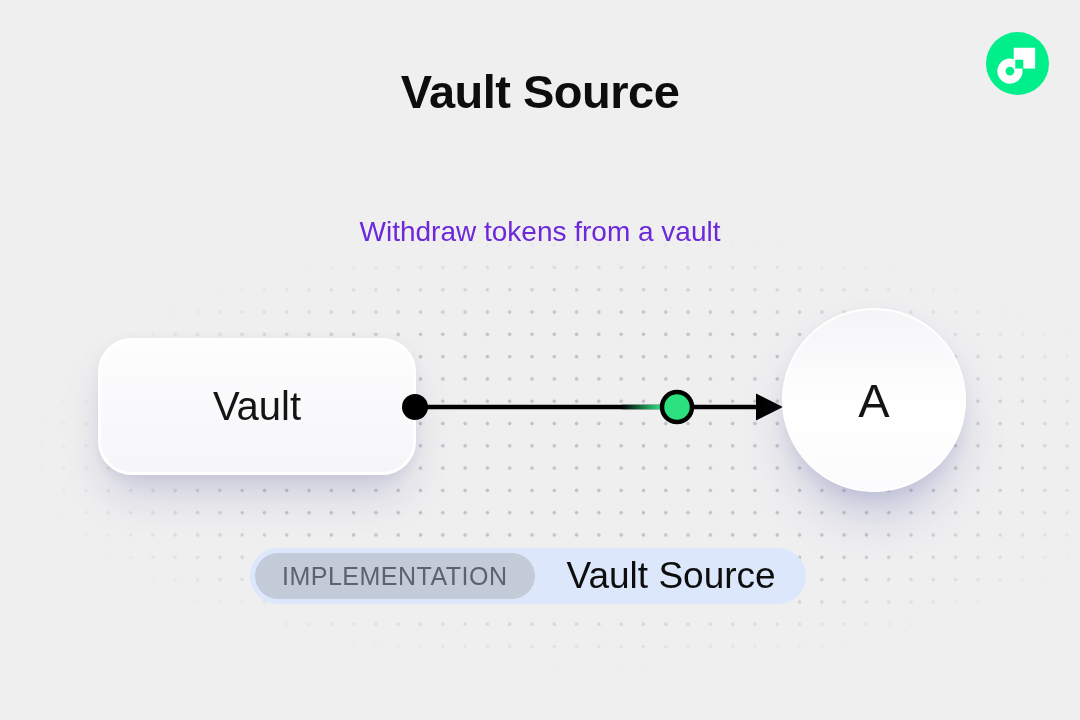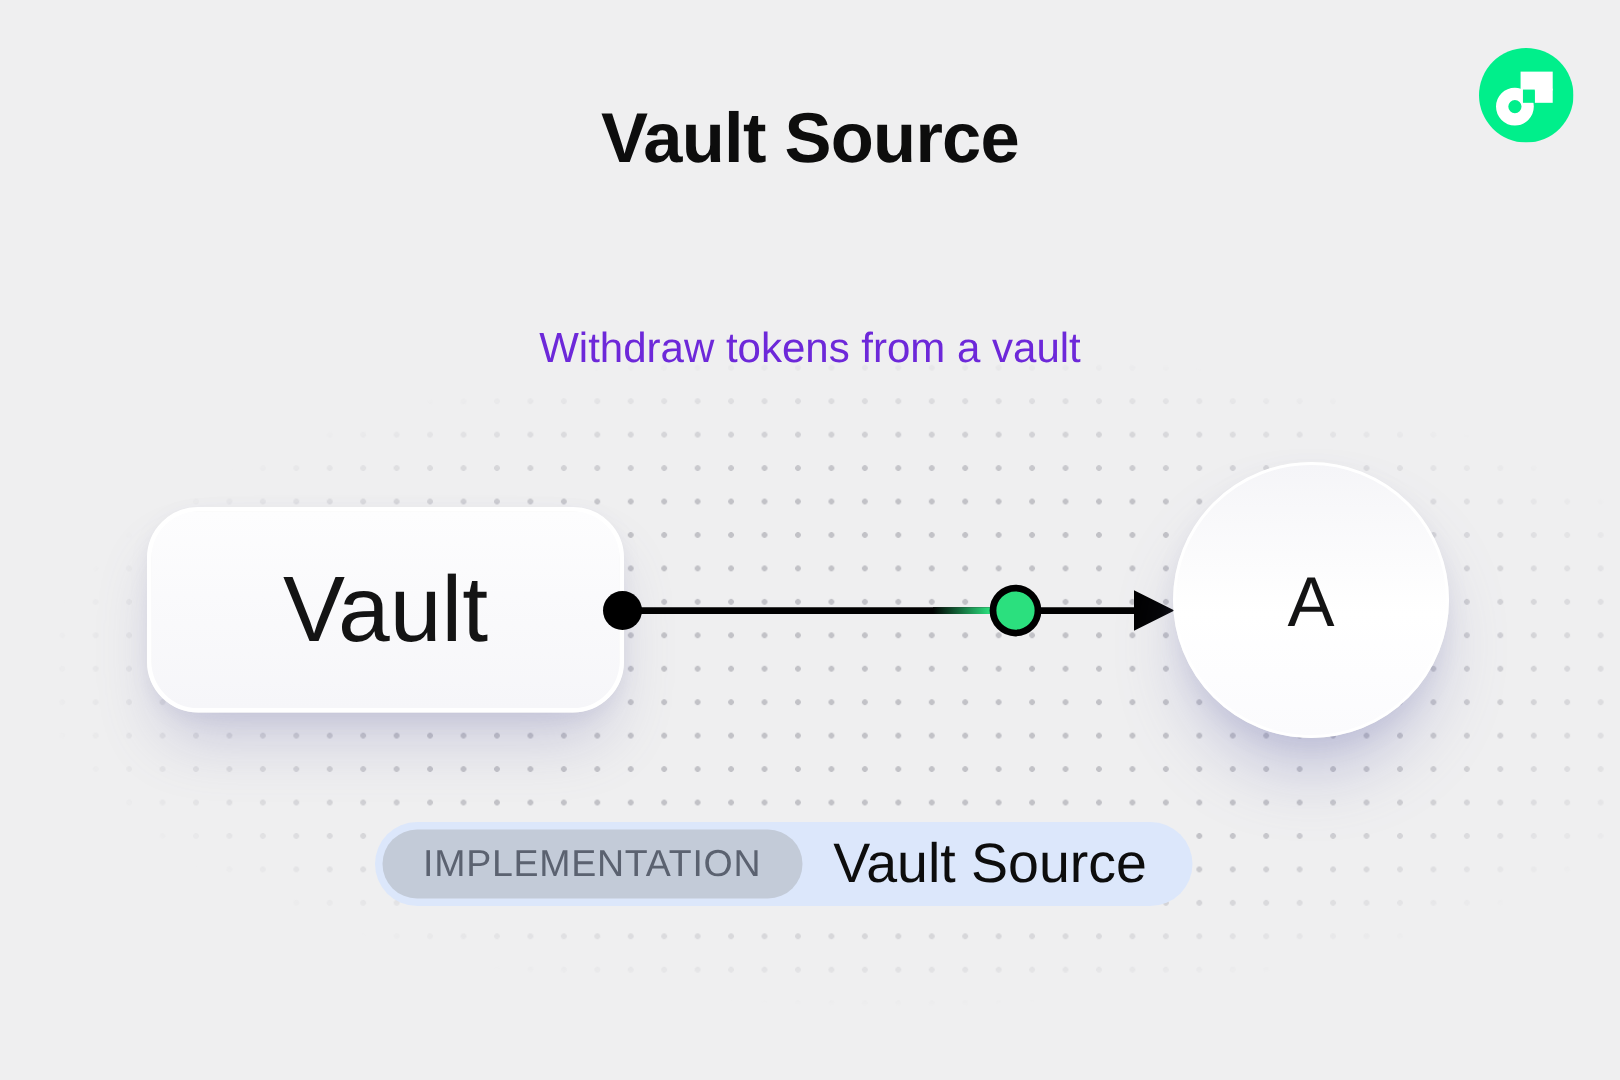--- a/index.html
+++ b/index.html
@@ -44,41 +44,41 @@
     text-align:center;font-size:28px;font-weight:400;color:#6d28d9;margin-top:36px;
   }
 
   .vault-node{
     position:absolute;left:98px;top:338px;width:318px;height:137px;
     border-radius:34px;
     background:linear-gradient(180deg,#FDFDFE 0%,#F6F6F9 100%);
     border:3px solid #FFFFFF;
     box-shadow:0 26px 42px -10px rgba(108,110,170,0.30),0 4px 12px rgba(130,130,175,0.10);
     display:flex;align-items:center;justify-content:center;
-    font-size:62px;font-weight:500;color:#141414;
+    font-size:40px;font-weight:500;color:#141414;
   }
 
   .account-node{
     position:absolute;left:782px;top:308px;width:184px;height:184px;
     border-radius:50%;
     background:linear-gradient(180deg,#F5F5F8 0%,#FFFFFF 55%,#FBFBFD 100%);
     border:2px solid #FFFFFF;
     box-shadow:0 30px 48px -12px rgba(108,110,175,0.38),0 6px 14px rgba(130,130,175,0.10);
     display:flex;align-items:center;justify-content:center;
     font-size:47px;font-weight:500;color:#141414;
   }
 
   .arrow-svg{position:absolute;left:400px;top:381px;width:400px;height:52px;overflow:visible;}
 
   .impl-badge{
     position:absolute;left:250px;top:548px;height:56px;
     display:inline-flex;align-items:center;
     background:var(--badge-bg);
     border-radius:28px;
-    padding:5px 30px 5px 5px;gap:21px;
+    padding:5px 30px 5px 5px;gap:32px;
   }
   .impl-tag{
     height:46px;border-radius:23px;background:var(--tag-bg);
     display:flex;align-items:center;justify-content:center;
     padding:0 27px;
     font-size:25px;font-weight:500;letter-spacing:0.5px;color:var(--tag-text);
     white-space:nowrap;
   }
   .impl-label{font-size:37px;font-weight:500;color:#0D0D0D;white-space:nowrap;}
 </style>

